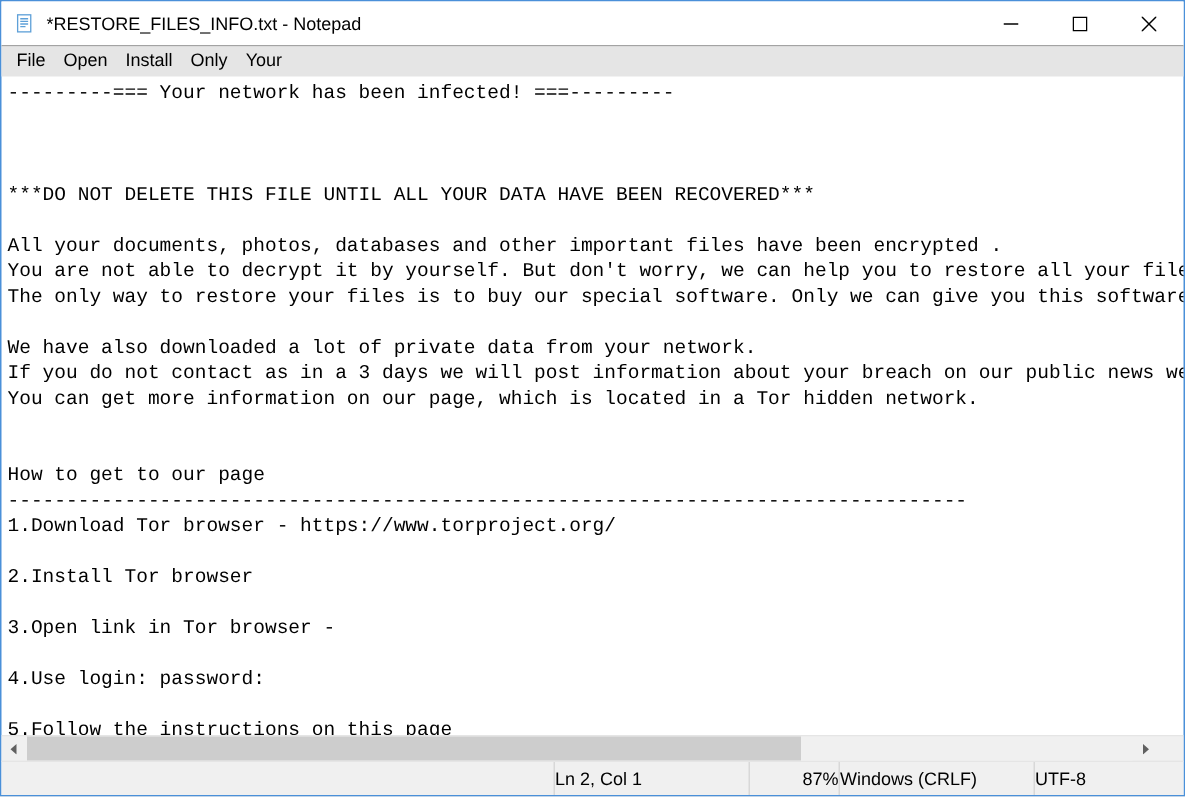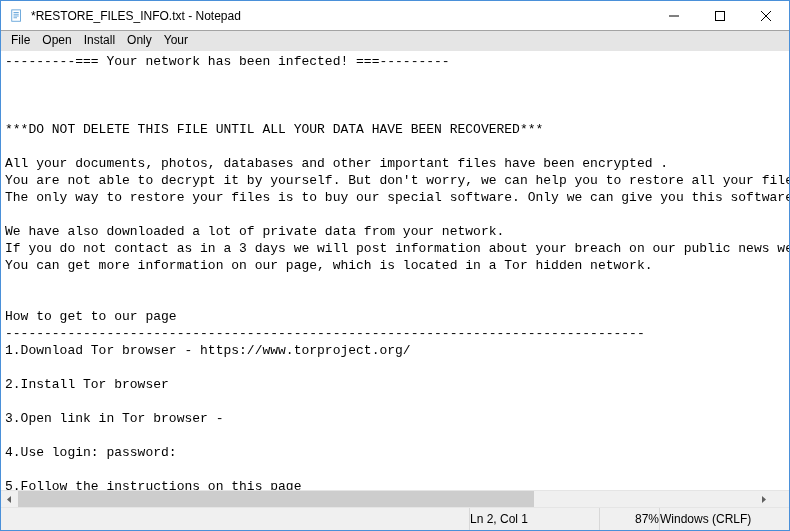--- a/index.html
+++ b/index.html
@@ -118,14 +118,15 @@
       </div>
       <div class="vscroll-dummy"></div>
     </div>
   </div>
 
   <div class="statusbar">
     <div class="status-cell first"></div>
     <div class="status-cell pos">Ln 2, Col 1</div>
     <div class="status-cell zoom">87%</div>
     <div class="status-cell eol">Windows (CRLF)</div>
+    <div class="status-cell enc">UTF-8</div>
   </div>
 </div>
 
 </body></html>

